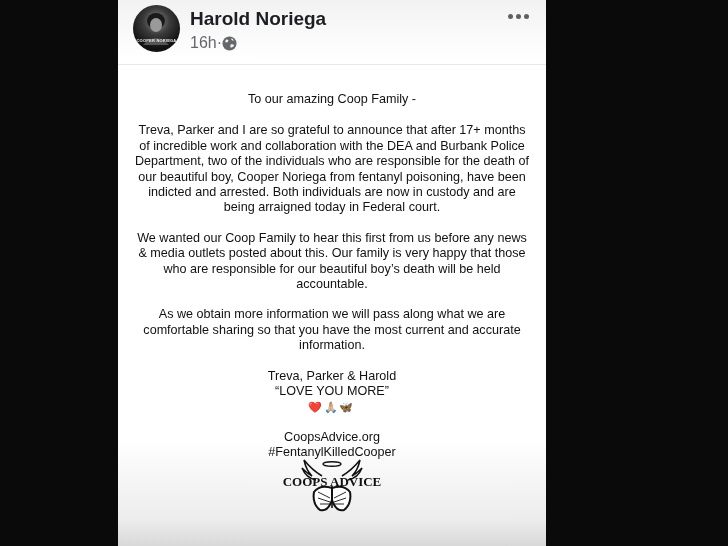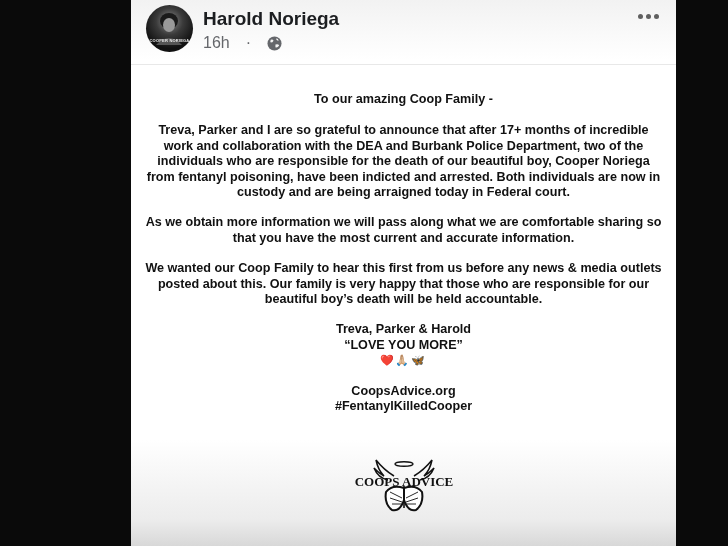--- a/index.html
+++ b/index.html
@@ -20,21 +20,21 @@
       radial-gradient(1px 1px at 20px 500px, #666 50%, transparent 51%),
       radial-gradient(1px 1px at 640px 60px, #555 50%, transparent 51%),
       radial-gradient(1px 1px at 700px 150px, #666 50%, transparent 51%),
       radial-gradient(1px 1px at 660px 280px, #555 50%, transparent 51%),
       radial-gradient(1px 1px at 715px 360px, #777 50%, transparent 51%),
       radial-gradient(1px 1px at 620px 470px, #555 50%, transparent 51%),
       radial-gradient(1px 1px at 690px 520px, #666 50%, transparent 51%),
       #0a0a0a;
   }
   .card {
-    position:absolute; left:131px; top:0; width:545px; height:546px;
+    position:absolute; left:118px; top:0; width:428px; height:546px;
     background:linear-gradient(#f2f2f2 0px, #ffffff 60px, #ffffff 440px, #ececec 520px, #d8d8d8 546px);
     overflow:hidden;
   }
   .header {
     position:absolute; left:0; top:0; width:100%; height:64px;
     border-bottom:1px solid #e8e8e8;
   }
   .avatar {
     position:absolute; left:15px; top:5px; width:47px; height:47px; border-radius:50%;
     background:radial-gradient(circle at 50% 35%, #8a8a8a 0%, #3a3a3a 35%, #111 70%);
@@ -43,30 +43,30 @@
   .avatar-caption {
     position:absolute; left:0; right:0; bottom:9px; text-align:center;
     font-size:4px; font-weight:bold; color:#eee; letter-spacing:0.2px;
   }
   .author {
     position:absolute; left:72px; top:8px;
     font-size:19px; font-weight:bold; color:#1c1e21;
   }
   .meta {
     position:absolute; left:72px; top:34px; font-size:16px; color:#65676b;
-    display:flex; align-items:center; gap:16px;
+    display:flex; align-items:center; gap:0;
   }
   .globe { width:15px; height:15px; display:inline-block; }
   .more {
     position:absolute; right:17px; top:14px; display:flex; gap:3px; cursor:pointer;
   }
   .more span { width:5px; height:5px; border-radius:50%; background:#606060; display:block; }
   .content {
     position:absolute; left:0; top:92px; width:100%;
-    text-align:center; font-weight:bold; color:#111; font-size:12.6px; line-height:15.4px;
+    text-align:center; font-weight:normal; color:#111; font-size:12.6px; line-height:15.4px;
   }
   .content p { margin:0 0 15px 0; padding:0 14px; }
   .greeting { margin-bottom:16px !important; }
   .emoji-row { font-size:11px; letter-spacing:2px; margin:0 !important; }
   .sign { margin-bottom:0 !important; }
   .links { margin-top:15px !important;text-align:center; }
   .logo {
     position:absolute; left:50%; top:458px; transform:translateX(-50%);
     width:100px; height:60px;
   }
@@ -98,22 +98,22 @@
     <div class="more">
       <span></span>
       <span></span>
       <span></span>
     </div>
   </div>
 
   <div class="content">
     <p class="greeting">To our amazing Coop Family -</p>
     <p>Treva, Parker and I are so grateful to announce that after 17+ months of incredible work and collaboration with the DEA and Burbank Police Department, two of the individuals who are responsible for the death of our beautiful boy, Cooper Noriega from fentanyl poisoning, have been indicted and arrested. Both individuals are now in custody and are being arraigned today in Federal court.</p>
+    <p>We wanted our Coop Family to hear this first from us before any news &amp; media outlets posted about this. Our family is very happy that those who are responsible for our beautiful boy’s death will be held accountable.</p>
     <p>As we obtain more information we will pass along what we are comfortable sharing so that you have the most current and accurate information.</p>
-    <p>We wanted our Coop Family to hear this first from us before any news &amp; media outlets posted about this. Our family is very happy that those who are responsible for our beautiful boy’s death will be held accountable.</p>
     <p class="sign">Treva, Parker &amp; Harold</p>
     <p class="sign">“LOVE YOU MORE”</p>
     <p class="emoji-row">❤️🙏🏼🦋</p>
     <p class="sign links">CoopsAdvice.org</p>
     <p class="sign">#FentanylKilledCooper</p>
   </div>
 
   <svg class="logo" viewBox="0 0 100 60">
     <ellipse cx="50" cy="6" rx="9" ry="2.2" fill="none" stroke="#111" stroke-width="1.4"></ellipse>
     <path d="M40 18 Q30 12 22 2 Q24 12 30 18 Q26 16 20 10 Q24 20 34 22" fill="none" stroke="#111" stroke-width="1.5"></path>

